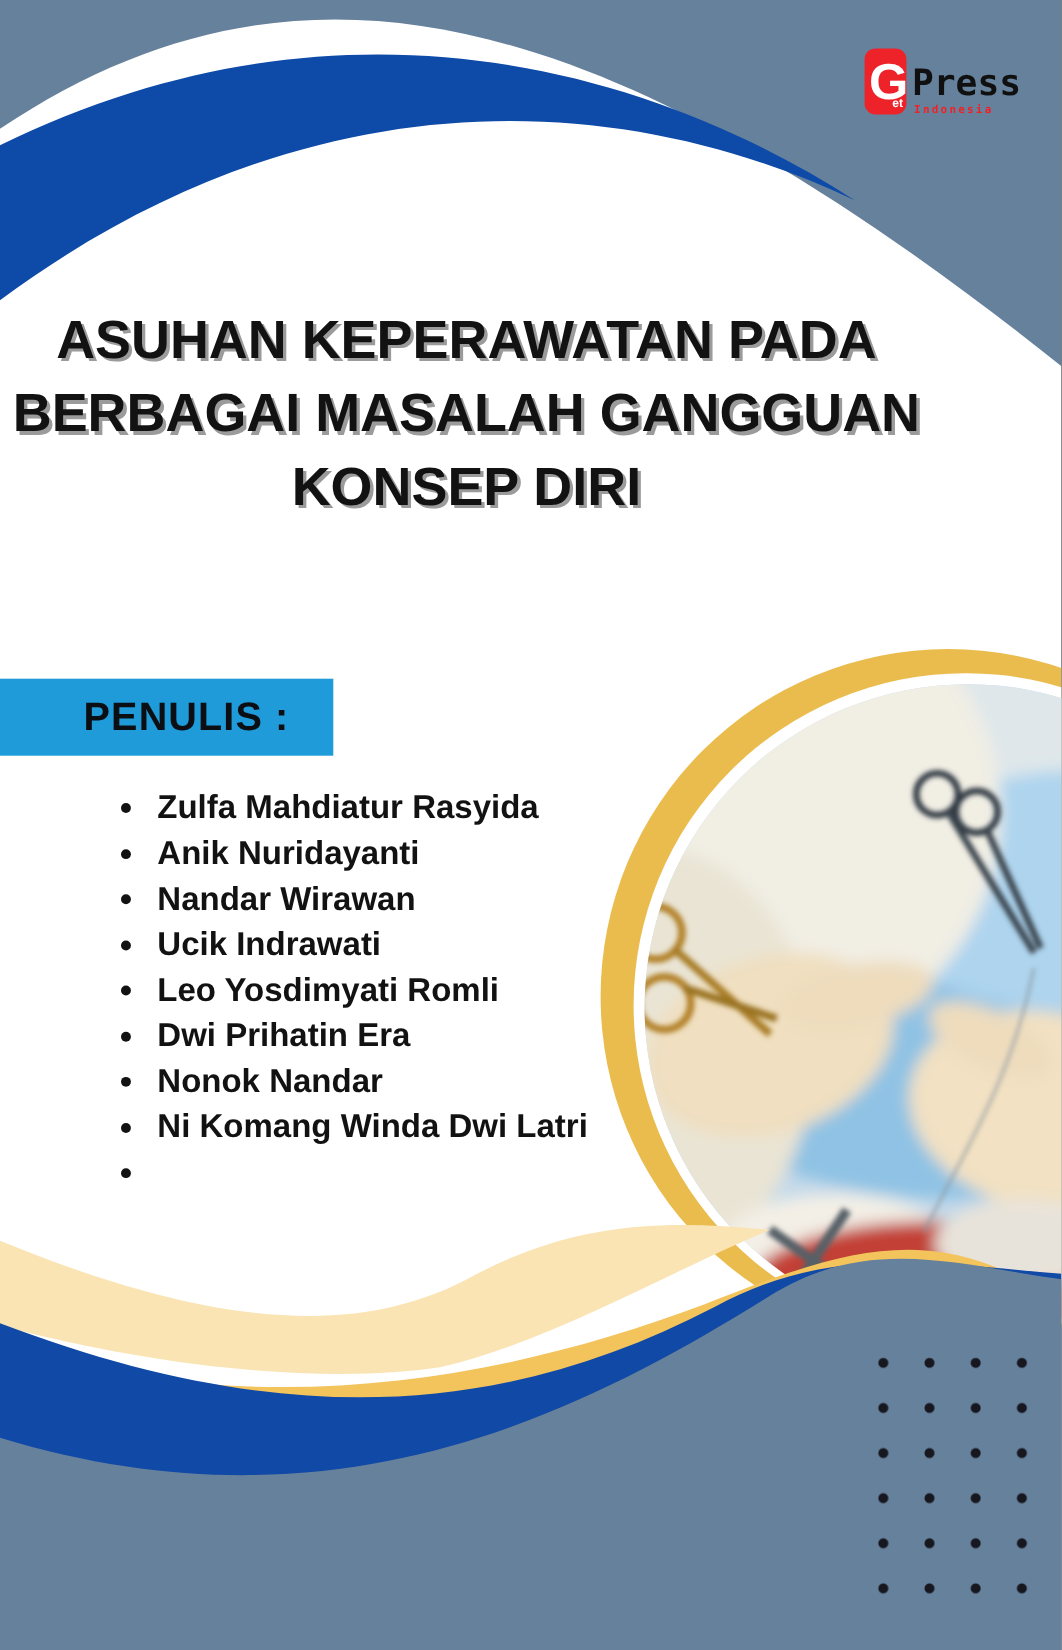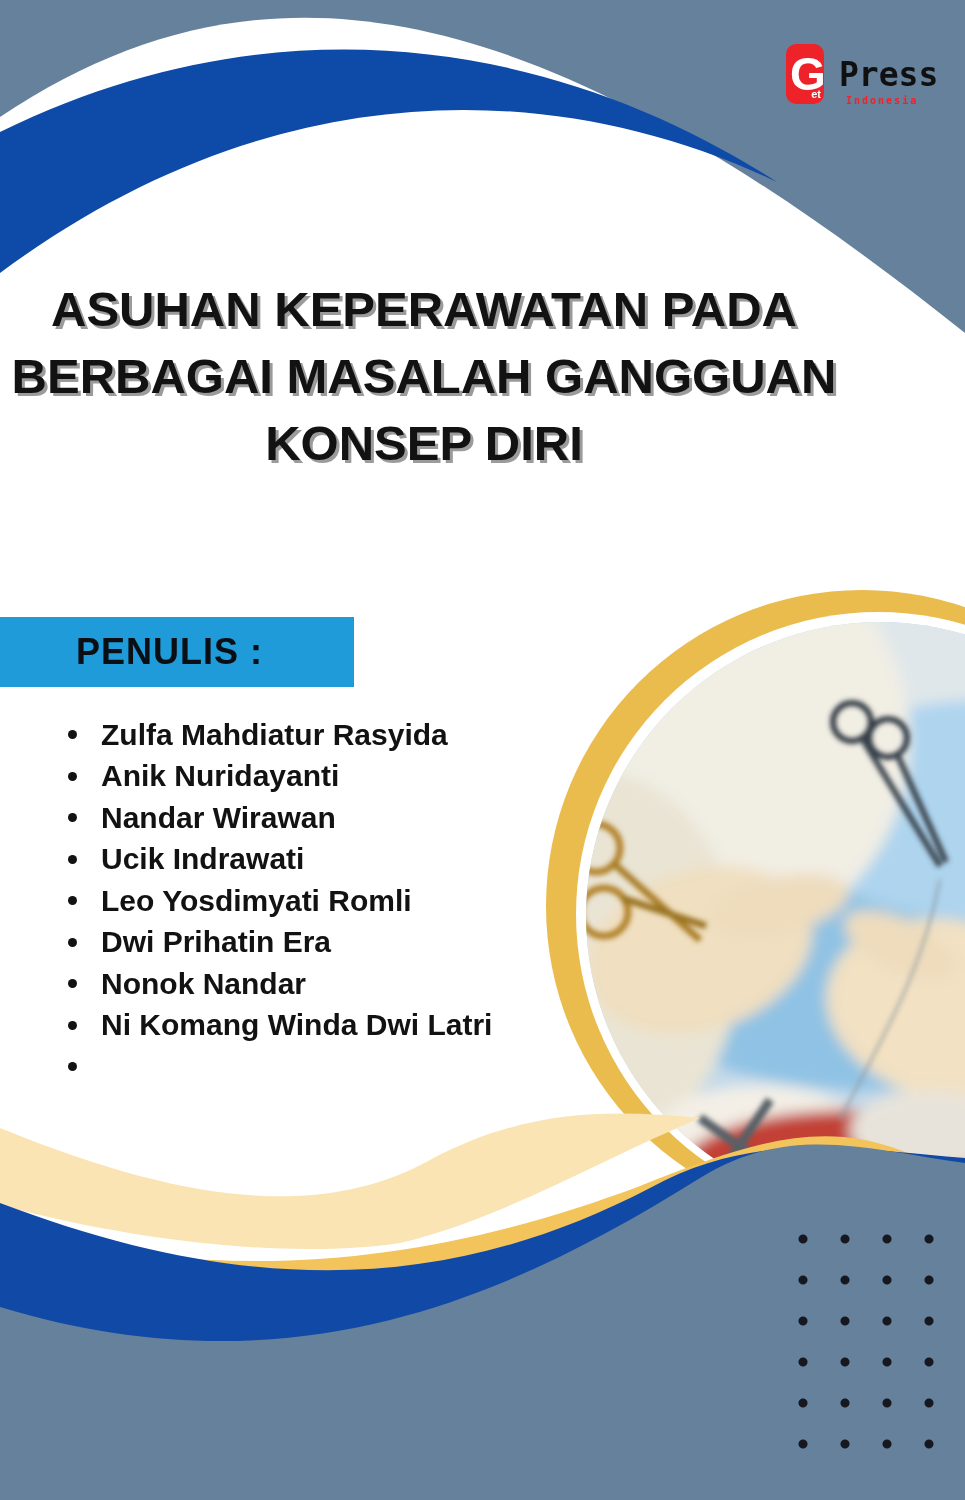--- a/index.html
+++ b/index.html
@@ -20,42 +20,42 @@
 
   
   .logo{position:absolute;left:786px;top:44px;display:flex;align-items:flex-start;}
   .logo-gbox{
     position:relative;width:38px;height:60px;background:var(--logo_red);
     border-radius:10px;color:#fff;
   }
   .logo-gbox .g{position:absolute;left:4px;top:2px;font-size:46px;font-weight:bold;line-height:56px;}
   .logo-gbox .et{position:absolute;right:3px;bottom:4px;font-size:11px;font-weight:bold;}
   .logo-words{margin-left:5px;padding-top:14px;}
-  .logo-press{font-family:"DejaVu Sans Mono",monospace;font-weight:bold;font-size:33px;line-height:33px;color:#101010;margin-left:10px;}
-  .logo-country{font-family:"DejaVu Sans Mono",monospace;font-weight:bold;font-size:10px;letter-spacing:2px;color:var(--logo_red);margin-top:4px;margin-left:17px;}
+  .logo-press{font-family:"DejaVu Sans Mono",monospace;font-weight:bold;font-size:33px;line-height:33px;color:#101010;}
+  .logo-country{font-family:"DejaVu Sans Mono",monospace;font-weight:bold;font-size:10px;letter-spacing:2px;color:var(--logo_red);margin-top:4px;margin-left:2px;}
 
   
   .title{
     position:absolute;left:0;top:276px;width:848px;margin:0;
     text-align:center;color:var(--title_ink);
     font-size:49px;font-weight:bold;letter-spacing:0px;
     text-shadow:3px 3px 0 var(--title_shadow);
   }
   .title .tline{line-height:67px;white-space:nowrap;}
 
   
   .penulis-bar{
-    position:absolute;left:0;top:617px;width:354px;height:70px;
+    position:absolute;left:0;top:617px;width:303px;height:70px;
     background:var(--penulis_blue);display:flex;align-items:center;
   }
   .penulis-bar span{margin-left:76px;font-size:36px;font-weight:bold;color:#0b0f14;letter-spacing:1px;}
 
   
   .authors{position:absolute;left:0;top:714px;margin:0;padding:0;list-style:none;width:600px;}
-  .authors li{display:flex;align-items:center;height:41.5px;}
+  .authors li{display:flex;align-items:center;height:41.5px;padding-left:42px;}
   .authors .dot{width:9px;height:9px;border-radius:50%;background:#121212;margin-left:68px;margin-right:24px;flex:0 0 auto;}
   .authors .aname{font-size:30px;font-weight:bold;color:#121212;white-space:nowrap;}
 
   
   .dots{
     position:absolute;left:798px;top:1234px;width:170px;height:246px;
     background-image:radial-gradient(circle 5px at 5px 5px, var(--dot) 4px, transparent 5px);
     background-size:42px 41px;
   }
 </style>

